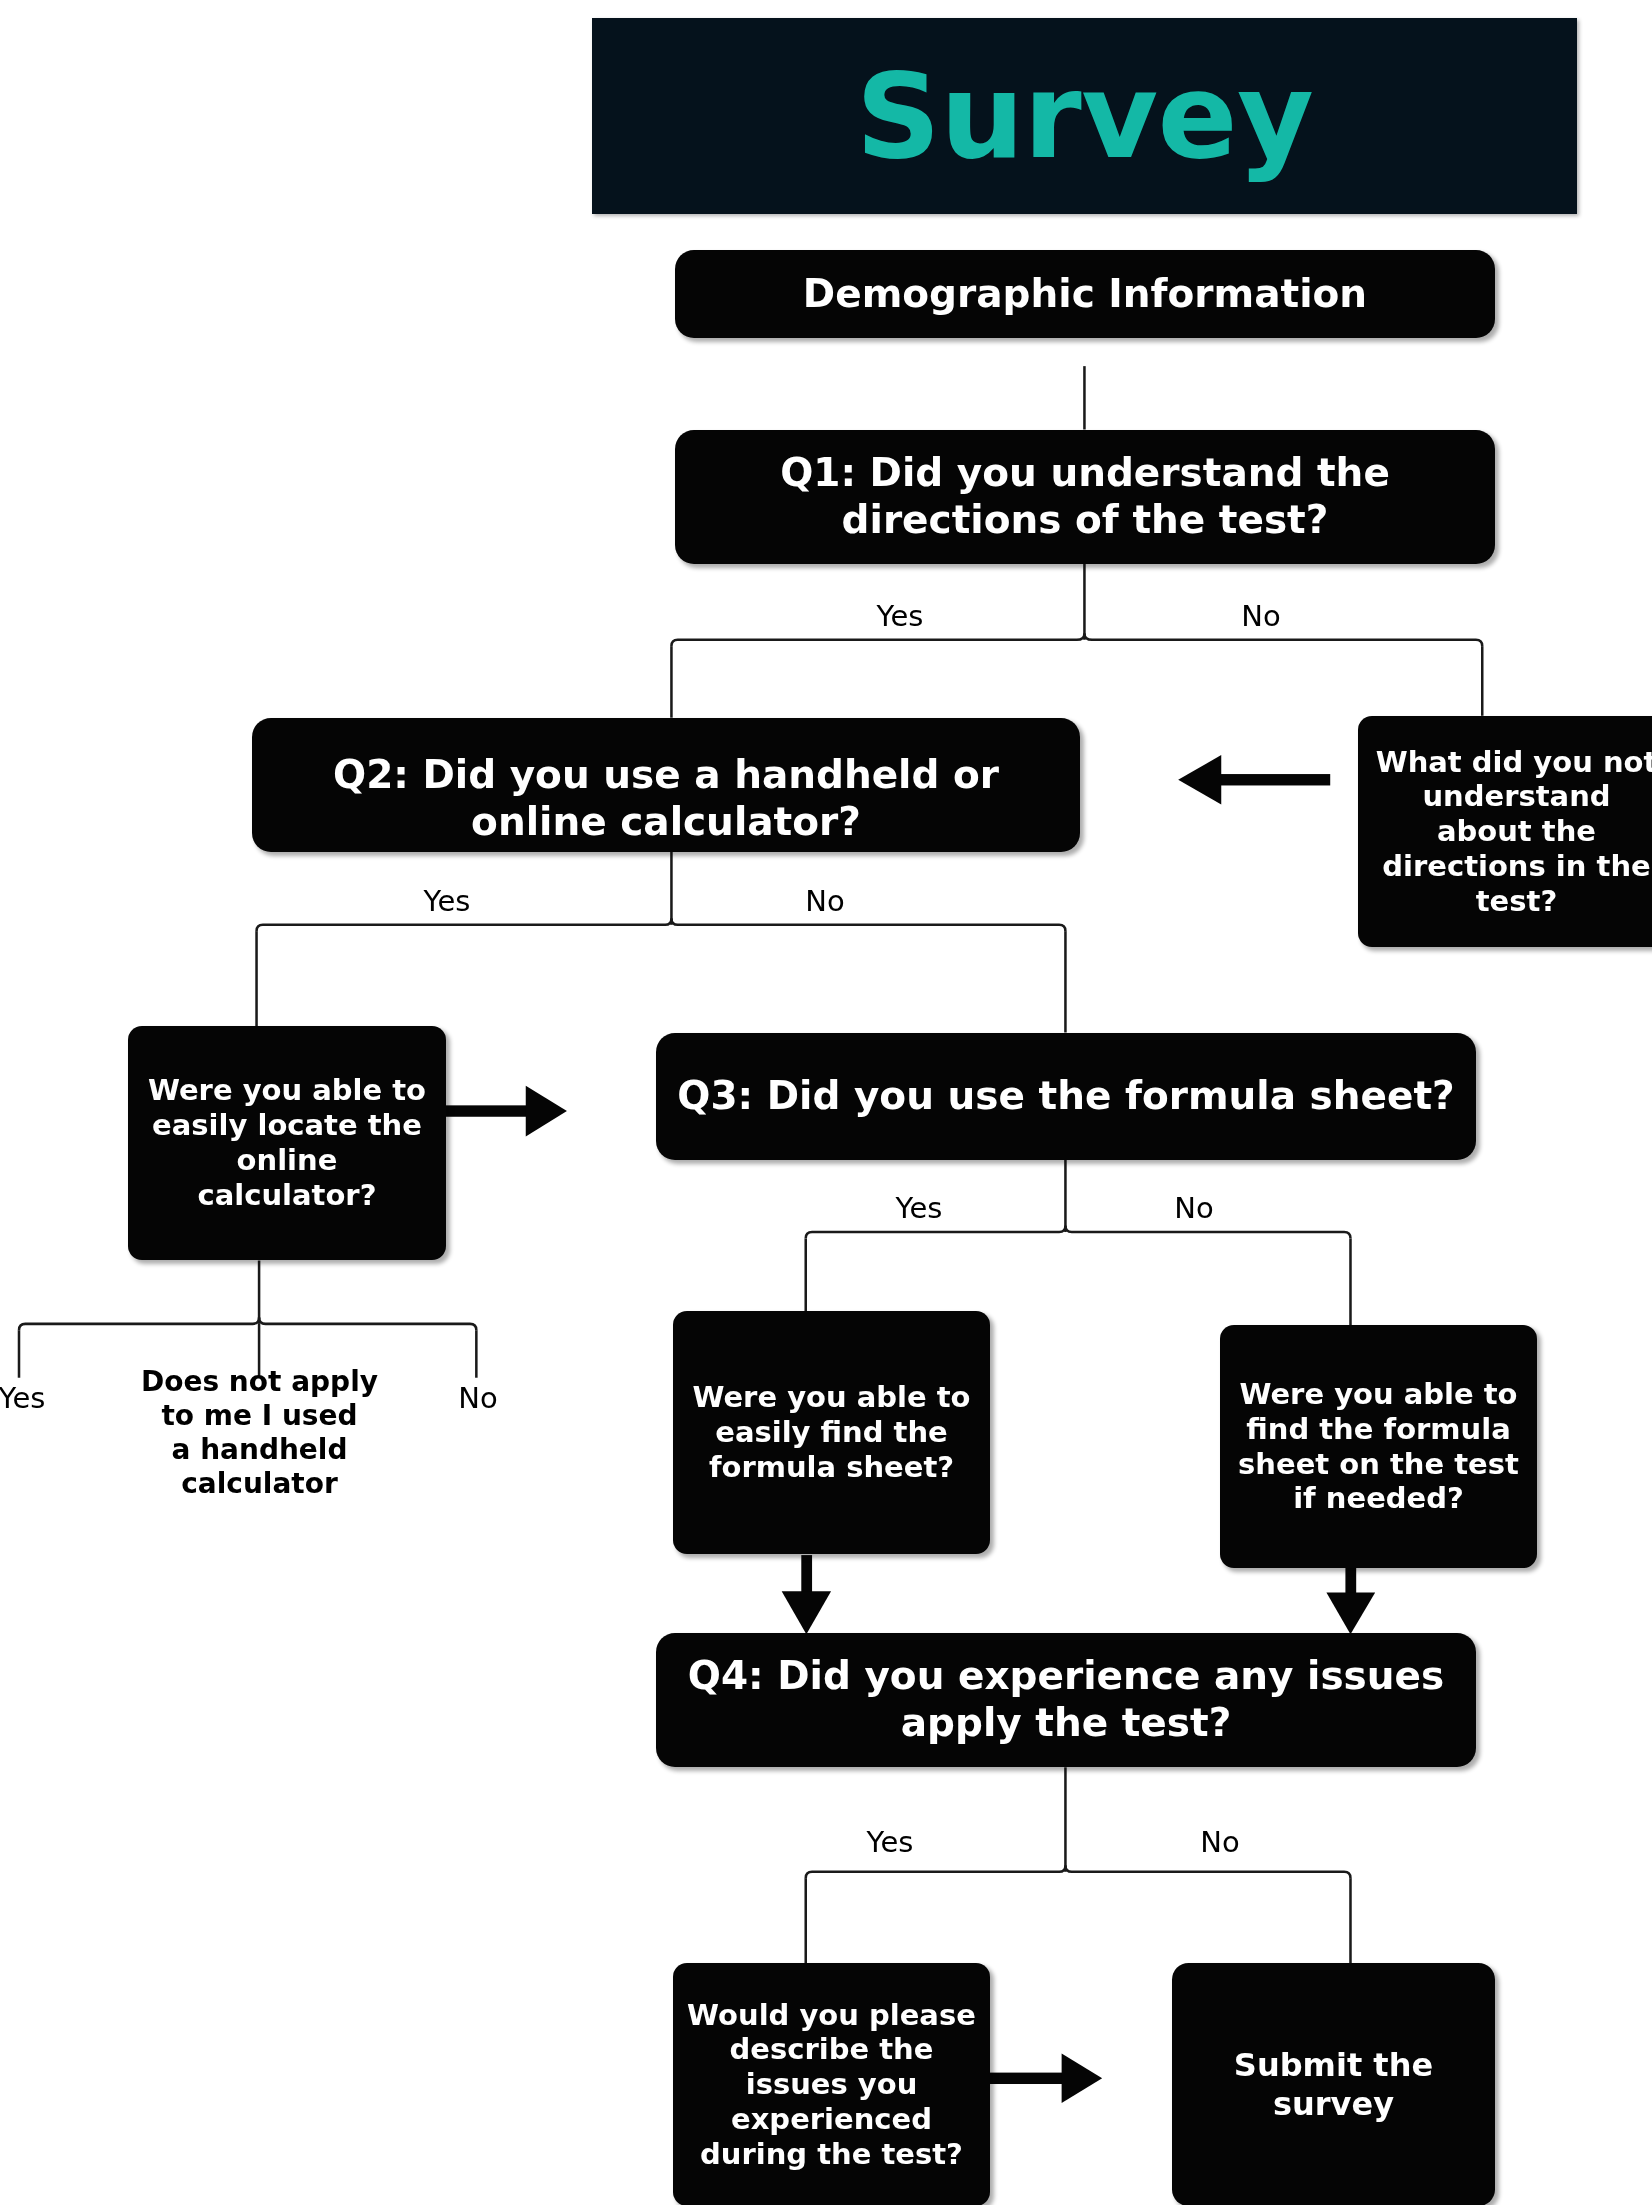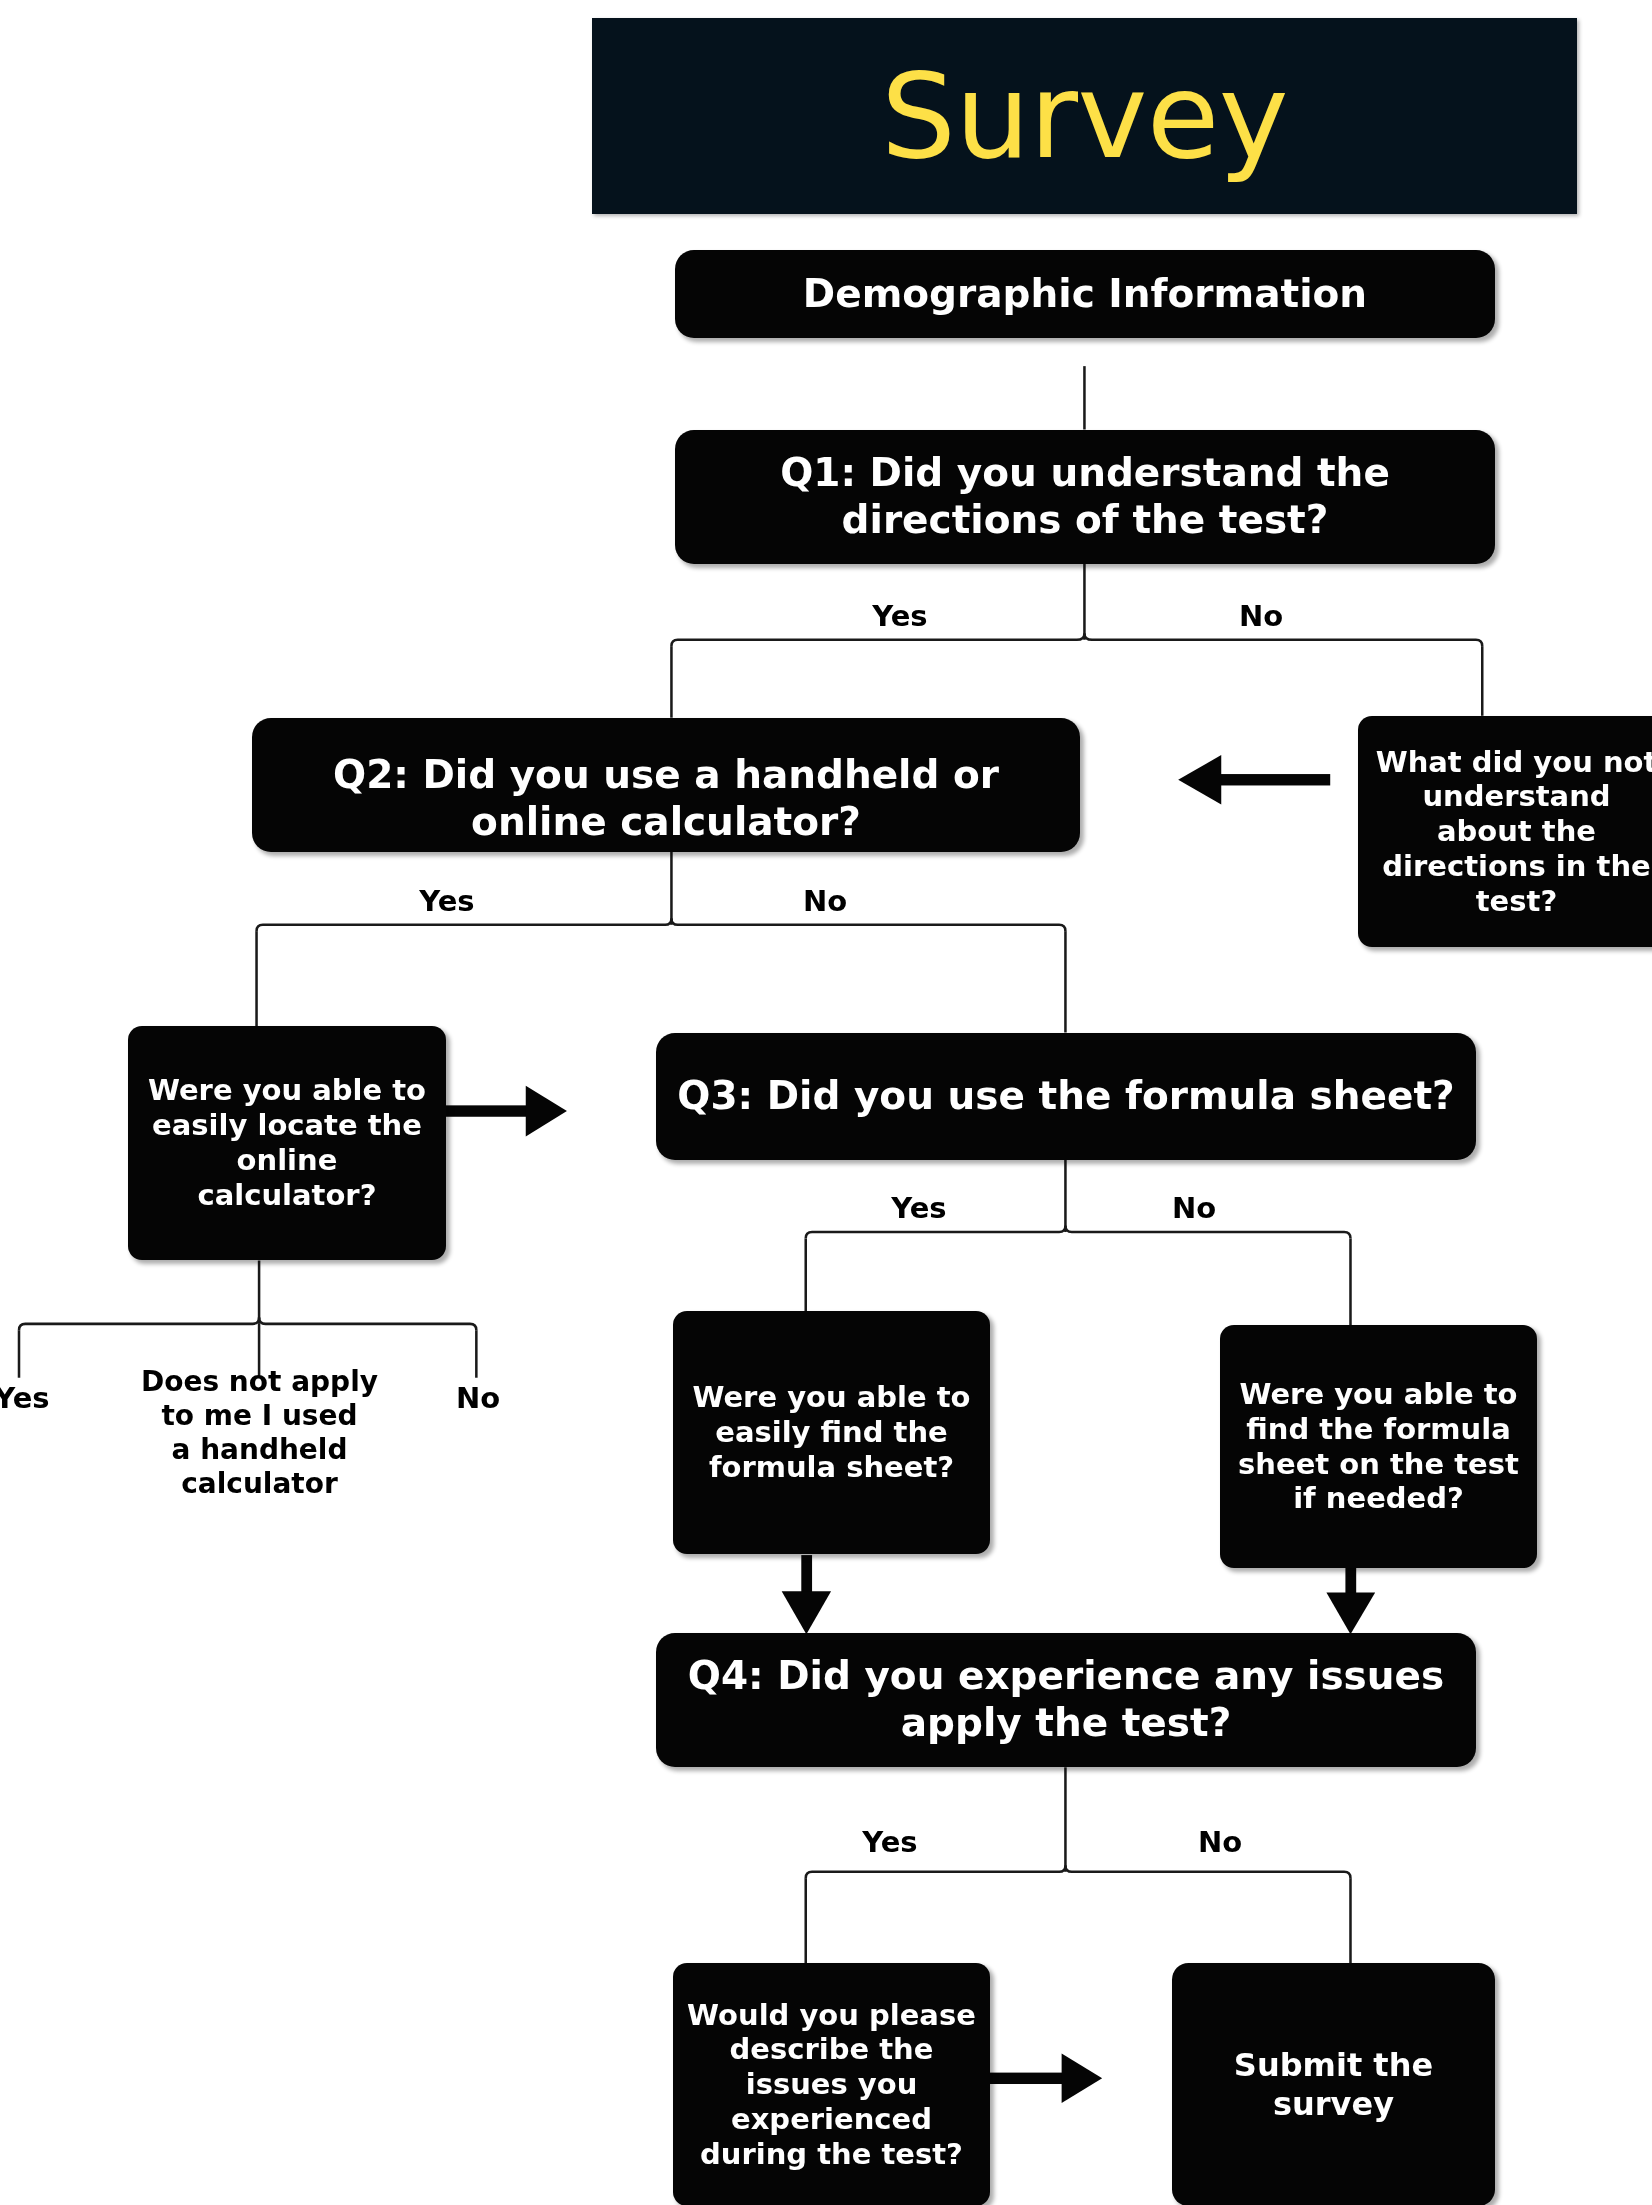--- a/index.html
+++ b/index.html
@@ -5,34 +5,34 @@
   html,body{margin:0;padding:0;background:#ffffff;}
   body{width:1652px;height:2205px;position:relative;overflow:hidden;
        font-family:"DejaVu Sans","Liberation Sans",sans-serif;}
   .canvas{position:absolute;inset:0;width:1652px;height:2205px;}
   svg.wires{position:absolute;left:0;top:0;width:1652px;height:2205px;pointer-events:none;}
 
   .banner{
     position:absolute;background:#05121c;display:flex;align-items:center;justify-content:center;
     box-shadow:1.9px 1.9px 3.8px rgba(0,0,0,.30);
   }
-  .banner-title{color:#fde047;font-weight:400;letter-spacing:-0.6px;line-height:1;}
+  .banner-title{color:#14b8a6;font-weight:700;letter-spacing:-0.6px;line-height:1;}
 
   .node{
     position:absolute;background:#050505;border-radius:16.5px;color:#fff;
     display:flex;align-items:center;justify-content:center;text-align:center;
     box-shadow:3.2px 3.2px 4.4px rgba(0,0,0,.32);
     font-weight:700;line-height:1.20;padding:6.3px 15px;box-sizing:border-box;
   }
   .node.big{font-size:39px;border-radius:19px;}
   .node.mid{font-size:34px;}
   .node.small{font-size:28px;border-radius:14px;margin-left:28px;}
 
   .edge-label{
-    position:absolute;color:#000;font-weight:700;font-size:29px;line-height:1.22;
+    position:absolute;color:#000;font-weight:400;font-size:29px;line-height:1.22;
     text-align:center;white-space:pre-line;
   }
   .edge-label.wide{font-size:28px;font-weight:700;}
 </style>
 </head>
 <body>
 
 <div class="canvas">
 
   <svg class="wires" viewBox="0 0 2608 3481">

